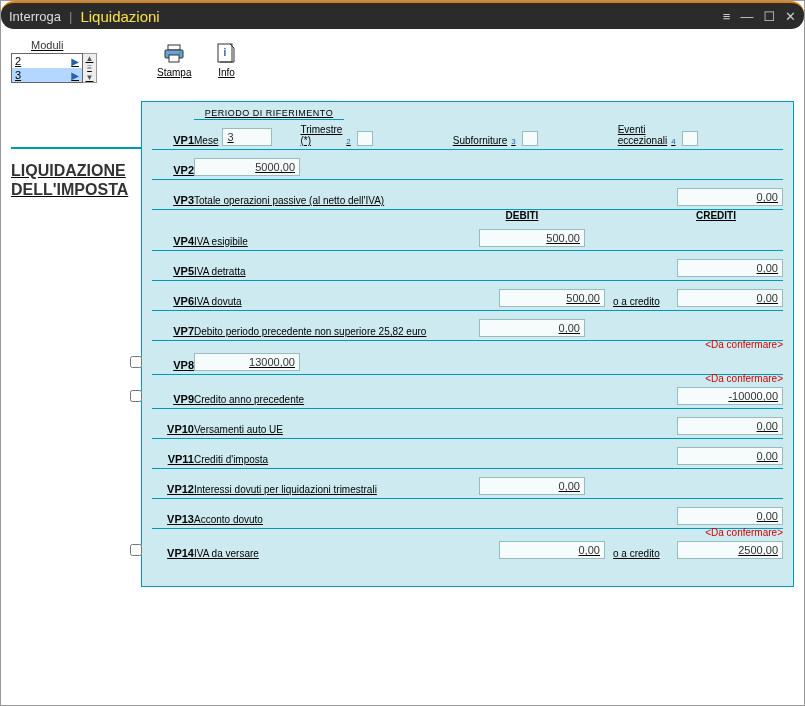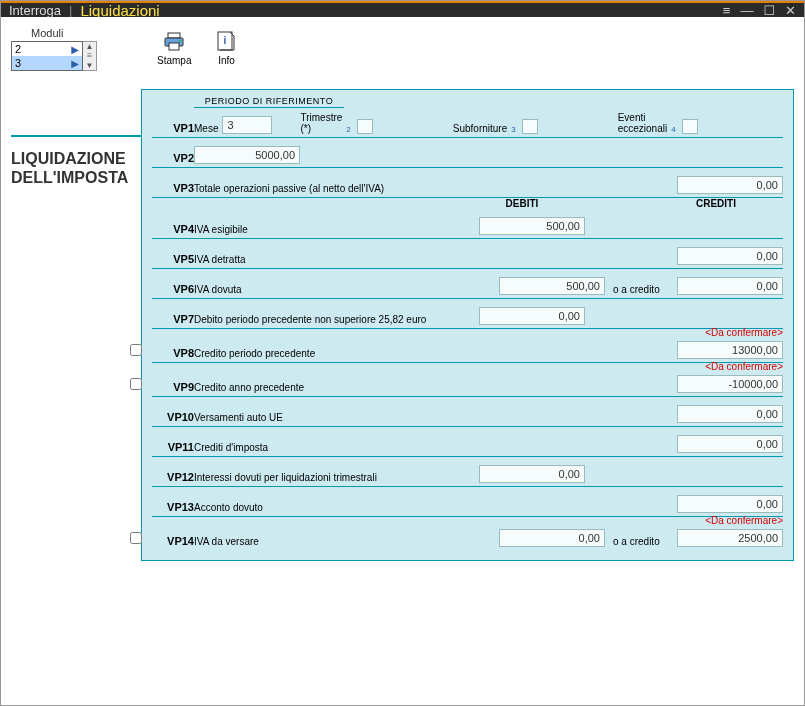--- a/index.html
+++ b/index.html
@@ -1,45 +1,45 @@
 <!DOCTYPE html>
 <html><head>
 <meta charset="utf-8">
 <style>
 * { box-sizing: border-box; margin: 0; padding: 0; }
 body { font-family: "Segoe UI", Arial, sans-serif; font-size: 11px; background: #fff; width: 805px; height: 706px; overflow: hidden; }
 .window { width: 805px; height: 706px; border: 1px solid #999; display: flex; flex-direction: column; }
-.titlebar { background: #2b2b2b; border-top: 2px solid #e67e00; color: #ddd; height: 16px; display: flex; align-items: center; padding: 0 8px; }
+.titlebar { background: #2b2b2b; border-top: 2px solid #e67e00; color: #ddd; height: 28px; display: flex; align-items: center; padding: 0 8px; border-radius: 13px; }
 .titlebar .tb-left { display: flex; align-items: center; gap: 8px; font-size: 13px; }
 .titlebar .tb-sep { color: #888; }
 .titlebar .tb-title { color: #fde047; font-size: 15px; font-weight: 300; }
 .titlebar .tb-right { margin-left: auto; display: flex; gap: 10px; color: #ccc; font-size: 13px; }
 .titlebar .tb-right span { cursor: pointer; }
 .tabbar { background: #f5f5f5; border-bottom: 1px solid #ccc; display: flex; height: 22px; }
 .tab { padding: 3px 10px; font-size: 11px; color: #333; border-right: 1px solid transparent; cursor: pointer; }
 .tab.active { background: #888; color: #fff; }
-.content { flex: 1; background: #fff; padding: 10px 10px 10px 10px; overflow: auto; }
+.content { flex: 1; background: #fff; padding: 10px 10px 10px 10px; overflow: auto; text-decoration: underline; }
 .toprow { display: flex; align-items: flex-start; gap: 60px; }
 .moduli { display: flex; flex-direction: column; }
 .moduli-label { font-size: 11px; color: #333; margin-bottom: 2px; margin-left: 20px; }
 .moduli-box { display: flex; }
 .mod-list { border: 1px solid #666; width: 72px; }
 .mod-item { display: flex; justify-content: space-between; align-items: center; padding: 1px 3px; font-size: 11px; cursor: pointer; }
 .mod-item .chev { color: #2b5fa8; font-size: 10px; }
 .mod-item.sel { background: #b3d7ff; }
 .mod-scroll { display: flex; flex-direction: column; border: 1px solid #999; border-left: none; width: 14px; }
 .mod-scroll div { flex: 1; display: flex; align-items: center; justify-content: center; font-size: 8px; color: #555; background: #eee; cursor: pointer; }
 .toolbtns { display: flex; gap: 24px; margin-top: 4px; }
 .toolbtn { display: flex; flex-direction: column; align-items: center; gap: 2px; cursor: pointer; font-size: 10px; }
 .toolbtn .ticon { width: 22px; height: 22px; display: flex; align-items: center; justify-content: center; }
 .formarea { margin-top: 18px; display: flex; }
 .sidecol { width: 130px; padding-top: 46px; }
 .sidecol .sidelabel { font-size: 16px; font-weight: bold; color: #333; border-top: 2px solid #0099b3; padding-top: 12px; line-height: 1.2; }
 .maincol { flex: 1; }
-.bluebox { background: #cdeaf0; border: 1px solid #0099b3; padding: 6px 10px 10px 10px; }
+.bluebox { background: #cdeaf0; border: 1px solid #0099b3; padding: 6px 10px 24px 10px; }
 .periodo-head { font-size: 9px; text-align: center; border-bottom: 1px solid #0099b3; width: 150px; margin-left: 42px; padding-bottom: 1px; letter-spacing: 0.5px; }
 .row { display: flex; align-items: flex-end; border-bottom: 1px solid #0099b3; padding: 4px 0 3px 0; min-height: 30px; position: relative; }
 .row:last-child { border-bottom: none; }
 .vp { font-weight: bold; font-size: 11px; width: 42px; text-align: right; }
 .vpchk { position: absolute; left: -22px; bottom: 6px; }
 input[type=checkbox] { width: 12px; height: 12px; }
 .desc { font-size: 10px; flex: 1; }
 .subhead { display: flex; font-size: 10px; font-weight: bold; }
 .subhead .sp { width: 42px; }
 .subhead .col1 { flex:1; }
@@ -196,21 +196,20 @@
             <div class="vp">VP7</div>
             <div class="desc">Debito periodo precedente non superiore 25,82 euro</div>
             <div class="valbox">0,00</div>
             <div style="width:198px"></div>
           </div>
 
           <div class="row withtop">
             <span class="confirm">&lt;Da confermare&gt;</span>
             <input type="checkbox" class="vpchk" style="">
             <div class="vp">VP8</div>
-            <div class="desc">Credito periodo precedente</div>
             <div class="valbox">13000,00</div>
           </div>
 
           <div class="row withtop">
             <span class="confirm">&lt;Da confermare&gt;</span>
             <input type="checkbox" class="vpchk" style="">
             <div class="vp">VP9</div>
             <div class="desc">Credito anno precedente</div>
             <div class="valbox">-10000,00</div>
           </div>

